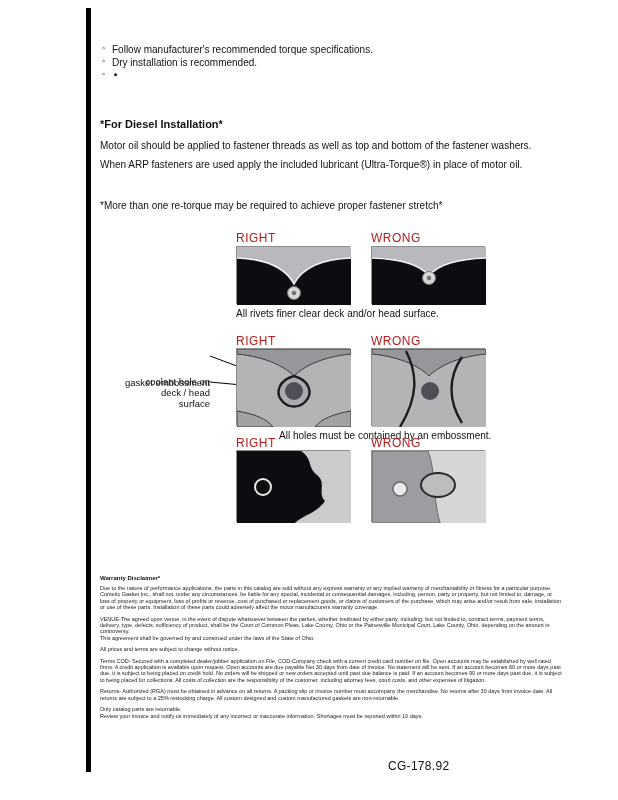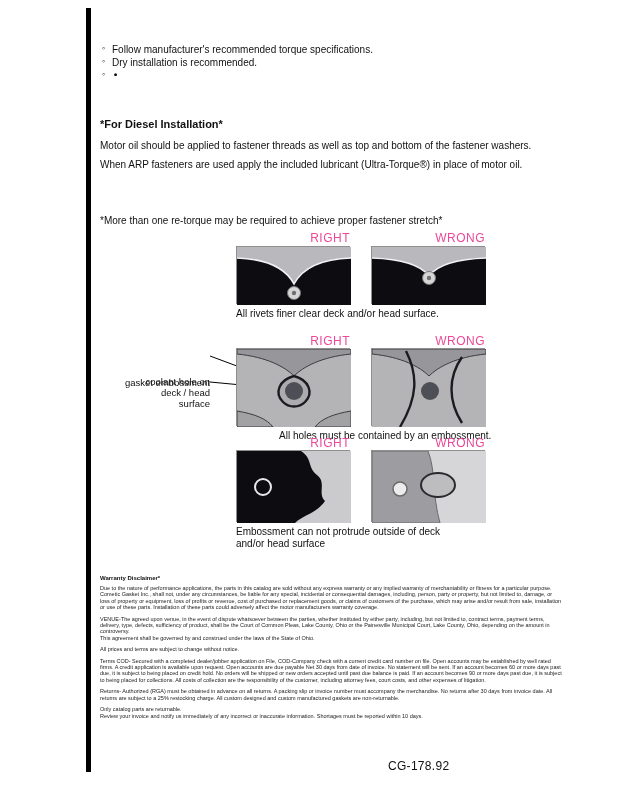--- a/index.html
+++ b/index.html
@@ -14,23 +14,23 @@
   .b-item, .b-sub { position:relative; line-height:13px; }
   .b-item { padding-left:10px; }
   .b-sub { padding-left:22px; }
   .marker-o { position:absolute; left:0; top:-1px; font-size:9px; }
   .marker-d { position:absolute; left:12px; top:0; font-size:9px; }
 
   .diesel-head { position:absolute; left:100px; top:118px; font-size:11px; font-weight:bold; }
   .para { position:absolute; left:100px; width:470px; font-size:10px; line-height:19px; white-space:pre-line; }
   .p1 { top:136px; }
   .p2 { top:170px; }
-  .p3 { top:211px; }
+  .p3 { top:196px; }
 
-  .dg-head { position:absolute; width:114px; text-align:right; font-size:12px; letter-spacing:.5px; color:#ec4899; }
+  .dg-head { position:absolute; width:114px; text-align:left; font-size:12px; letter-spacing:.5px; color:#b91c1c; }
   .dg-img { position:absolute; width:114px; border:1px solid #8f8f8f; background:#000; line-height:0; }
   .dg-caption { position:absolute; left:236px; font-size:10px; line-height:12px; white-space:pre-line; }
 
   .r1 { top:246px; height:58px; }
   .r2 { top:348px; height:78px; }
   .r3 { top:450px; height:72px; }
   .colL { left:236px; }
   .colR { left:371px; }
 
   .small-label { position:absolute; font-size:9.5px; line-height:11px; text-align:right; white-space:pre-line; }
@@ -142,22 +142,20 @@
     </svg>
   </div>
   <div class="dg-img r3 colR">
     <svg viewBox="0 0 114 72" width="114" height="72">
       <rect width="114" height="72" fill="#d6d6d8"></rect>
       <path d="M0,0 H56 C64,20 60,44 68,72 H0 Z" fill="#9d9da1" stroke="#6a6a6e" stroke-width="1"></path>
       <ellipse cx="66" cy="34" rx="17" ry="12" fill="#bdbdbf" stroke="#2a2a2e" stroke-width="2"></ellipse>
       <circle cx="28" cy="38" r="7" fill="#ececec" stroke="#6a6a6e" stroke-width="1.5"></circle>
     </svg>
   </div>
-  <div class="dg-caption" style="top:526px;">Embossment can not protrude outside of deck
-and/or head surface</div>
 
   <div class="warranty">
     <h3>Warranty Disclaimer*</h3>
     <p class="fine">Due to the nature of performance applications, the parts in this catalog are sold without any express warranty or any implied warranty of merchantability or fitness for a particular purpose.  Cometic Gasket Inc., shall not, under any circumstances, be liable for any special, incidental or consequential damages, including, person, party or property, but not limited to, damage, or loss of property or equipment, loss of profits or revenue, cost of purchased or replacement goods, or claims of customers of the purchase, which may arise and/or result from sale, installation or use of these parts.  Installation of these parts could adversely affect the motor manufacturers warranty coverage.</p>
     <p class="fine">VENUE-The agreed upon venue, in the event of dispute whatsoever between the parties, whether instituted by either party, including, but not limited to, contract terms, payment terms, delivery, type, defects, sufficiency of product, shall be the Court of Common Pleas, Lake County, Ohio or the Painesville Municipal Court, Lake County, Ohio, depending on the amount in controversy.
 This agreement shall be governed by and construed under the laws of the State of Ohio.</p>
     <p class="fine">All prices and terms are subject to change without notice.</p>
     <p class="fine">Terms COD- Secured with a completed dealer/jobber application on File, COD-Company check with a current credit card number on file.  Open accounts may be established by well rated firms.  A credit application is available upon request.  Open accounts are due payable Net 30 days from date of invoice.  No statement will be sent.  If an account becomes 60 or more days past due, it is subject to being placed on credit hold.  No orders will be shipped or new orders accepted until past due balance is paid.  If an account becomes 90 or more days past due, it is subject to being placed for collections.  All costs of collection are the responsibility of the customer, including attorney fees, court costs, and other expenses of litigation.</p>
     <p class="fine">Returns- Authorized (RGA) must be obtained in advance on all returns.  A packing slip or invoice number must accompany the merchandise.  No returns after 30 days from invoice date.  All returns are subject to a 25% restocking charge.  All custom designed and custom manufactured gaskets are non-returnable.</p>
     <p class="fine">Only catalog parts are returnable.

